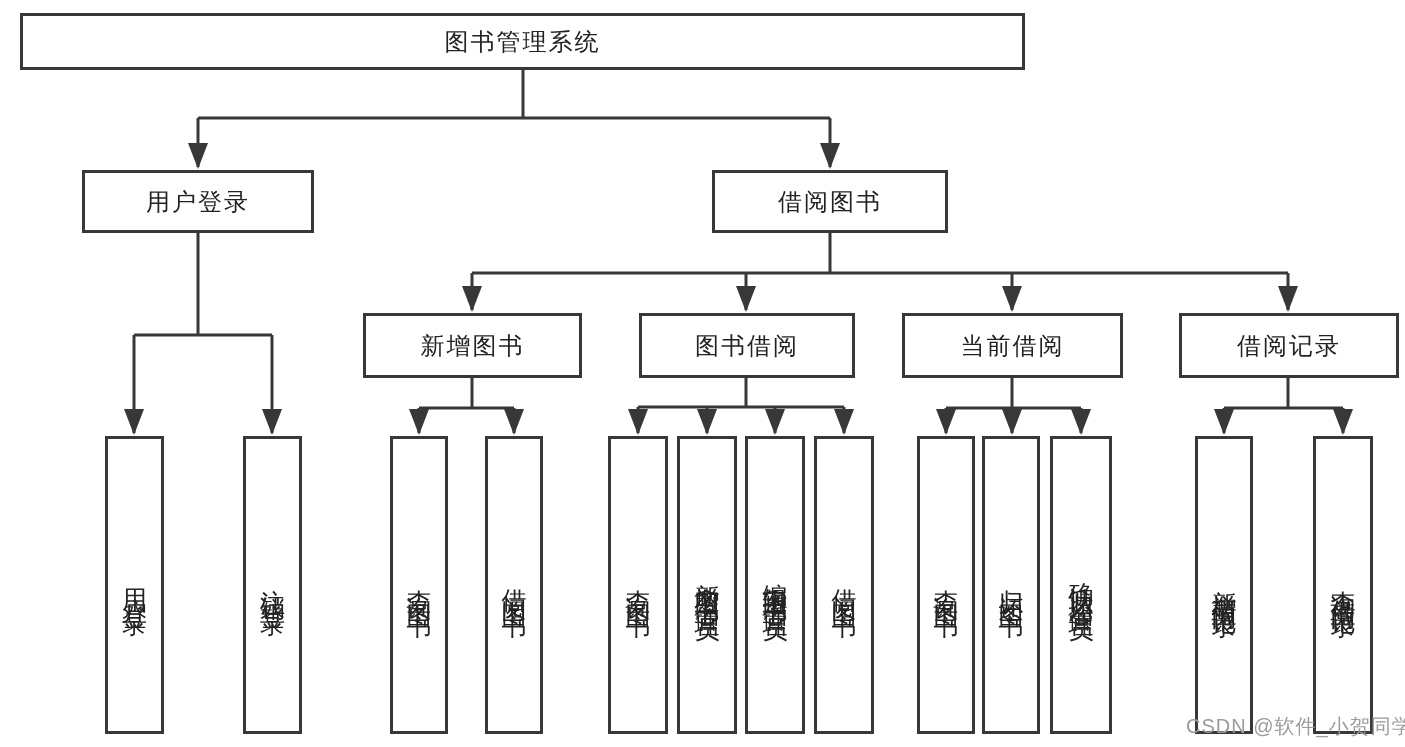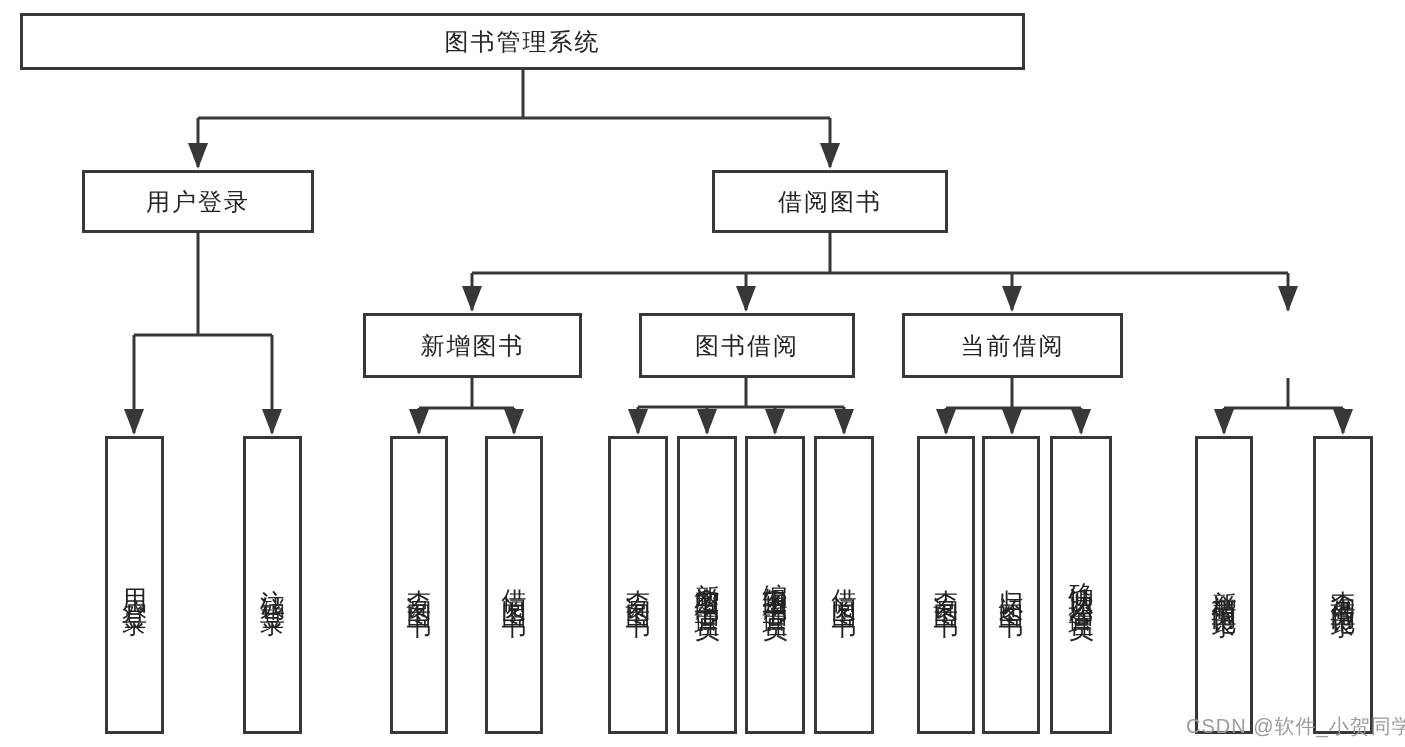--- a/index.html
+++ b/index.html
@@ -135,20 +135,23 @@
 
   <div class="node n-new-book">
     <span class="hlabel">新增图书</span>
   </div>
   <div class="node n-current">
     <span class="hlabel">当前借阅</span>
   </div>
   <div class="node n-book-borrow">
     <span class="hlabel">图书借阅</span>
   </div>
+  <div class="node n-records">
+    <span class="hlabel">借阅记录</span>
+  </div>
 
   <div class="node leaf f1">
     <span class="vtext ls8">用户登录</span>
   </div>
   <div class="node leaf f2">
     <span class="vtext ls8">注销登录</span>
   </div>
   <div class="node leaf f3">
     <span class="vtext ls8">查询图书</span>
   </div>

